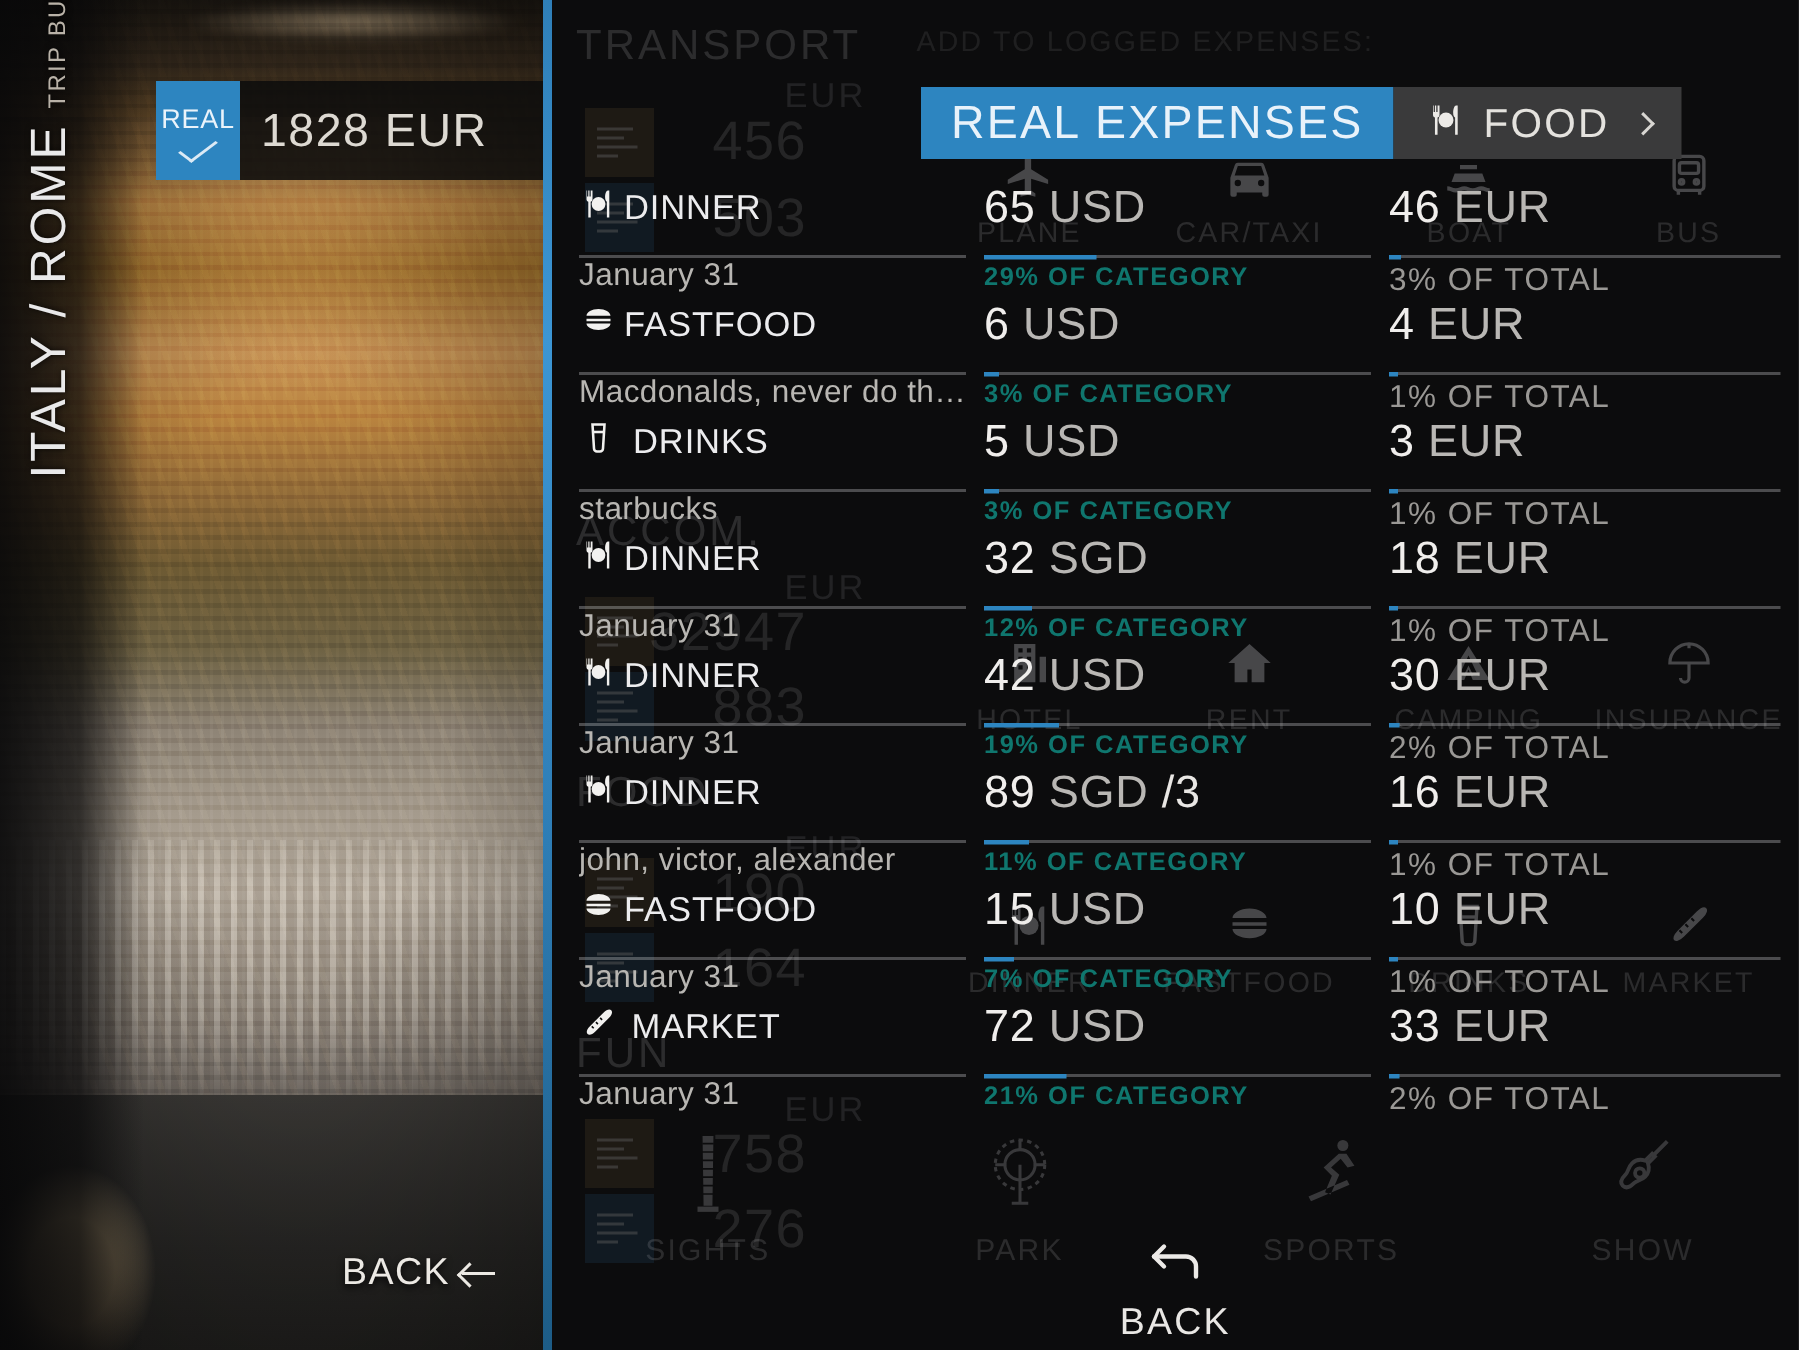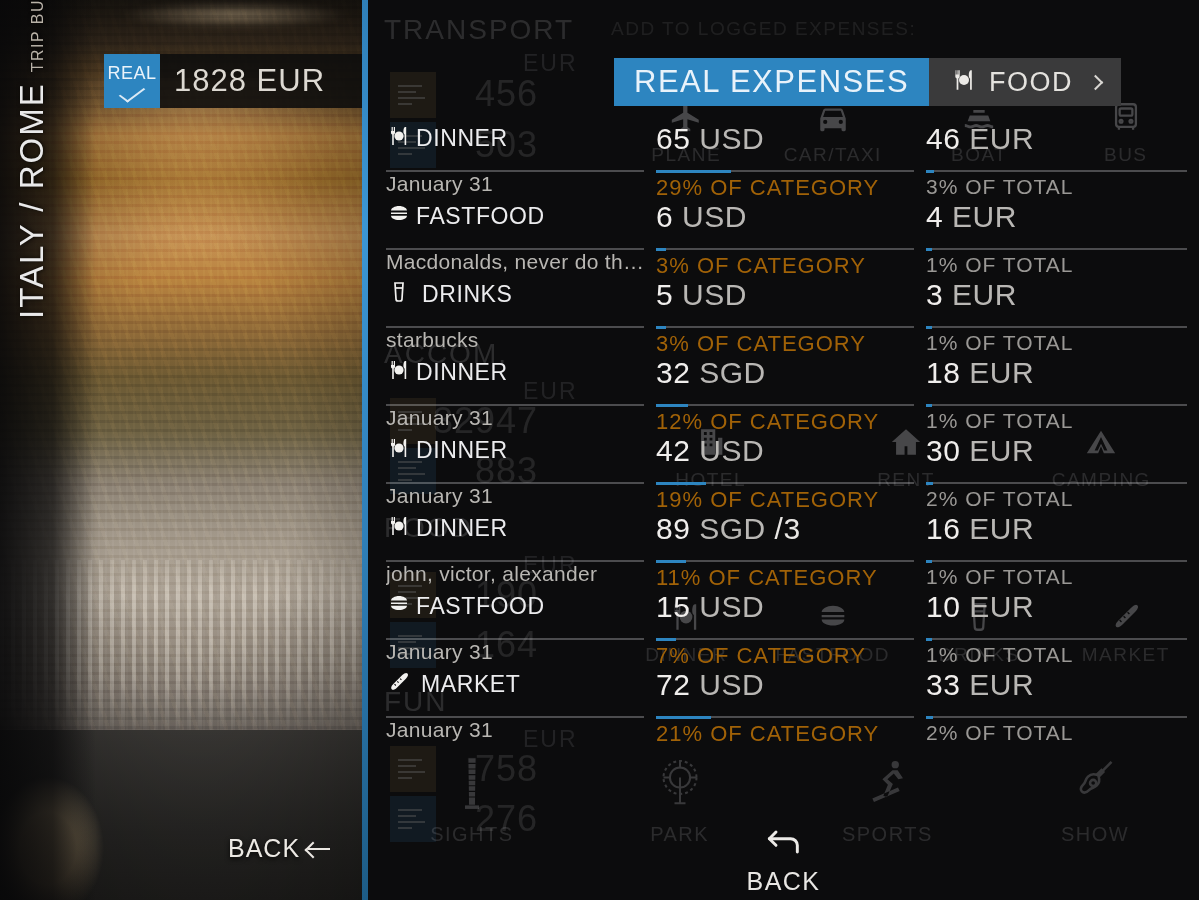--- a/index.html
+++ b/index.html
@@ -99,21 +99,21 @@
   }
   .vtitle .sub {
     font-size: 16px; letter-spacing: 1.5px;
     color: #b9b2a8; font-weight: 300;
     text-shadow: 0 1px 4px rgba(0,0,0,.8);
   }
 
   
   .totalbar {
     position:absolute; left: 104px; top: 54px;
-    height: 54px; display:flex; align-items: stretch;
+    height: 66px; display:flex; align-items: stretch;
   }
   .real-badge {
     width: 56px; background: #2d85c0;
     display:flex; flex-direction:column; align-items:center; justify-content:center;
     gap: 2px; cursor: pointer;
   }
   .real-badge .lbl { font-size: 18px; color:#eaf3fa; letter-spacing:.5px; line-height:1; }
   .real-badge .chev {
     width: 22px; height: 11px; margin-top: 3px;
     border-left: 2px solid #dceaf5; border-bottom: 2px solid #dceaf5;
@@ -241,21 +241,21 @@
     max-width: 268px; overflow:hidden; white-space:nowrap; text-overflow: ellipsis;
   }
   .amt1 {
     position:absolute; left: 288px; top: 2px;
     font-size: 30px; font-weight:300; color:#f0eeec; letter-spacing: .5px;
   }
   .amt1 .unit { color:#b9b7b4; }
   .amt1 .split { color:#e9e7e4; }
   .pct1 {
     position:absolute; left: 288px; top: 55px;
-    font-size: 22px; letter-spacing:1px; color:#a16207; font-weight:400;
+    font-size: 17px; letter-spacing:1px; color:#0f766e; font-weight:700;
   }
   .amt2 {
     position:absolute; left: 558px; top: 2px;
     font-size: 30px; font-weight:300; color:#f0eeec; letter-spacing:.5px;
   }
   .amt2 .unit { color:#b9b7b4; }
   .pct2 {
     position:absolute; left: 558px; top: 55px;
     font-size: 21px; letter-spacing:1px; color:#9a9895; font-weight:300;
   }
@@ -418,20 +418,30 @@
           </span>
           <span class="nm">RENT</span>
         </div>
         <div class="subitem">
           <span class="ic">
             <svg width="38" height="34" viewBox="0 0 24 24" fill="#cfcfd4">
                 <path d="M12 4 2 20h8l2-5 2 5h8zm0 4.5L16.5 18h-2.2L12 13.2 9.7 18H7.5z"></path>
               </svg>
           </span>
           <span class="nm">CAMPING</span>
+        </div>
+        <div class="subitem">
+          <span class="ic">
+            <svg width="38" height="34" viewBox="0 0 24 24" fill="none" stroke="#cfcfd4" stroke-width="1.5">
+                <path d="M3 12a9 9 0 0 1 18 0z"></path>
+                <path d="M12 12v7a2 2 0 0 1-4 0"></path>
+                <path d="M12 3v2"></path>
+              </svg>
+          </span>
+          <span class="nm">INSURANCE</span>
         </div>
       </div>
 
       <div class="cat-block" style="top:512px;">
         <span class="cat-name">FOOD</span>
       </div>
       <div class="swatch" style="left:22px; top:572px; background:#4a3a26;">
           <i></i>
           <i></i>
           <i></i>

